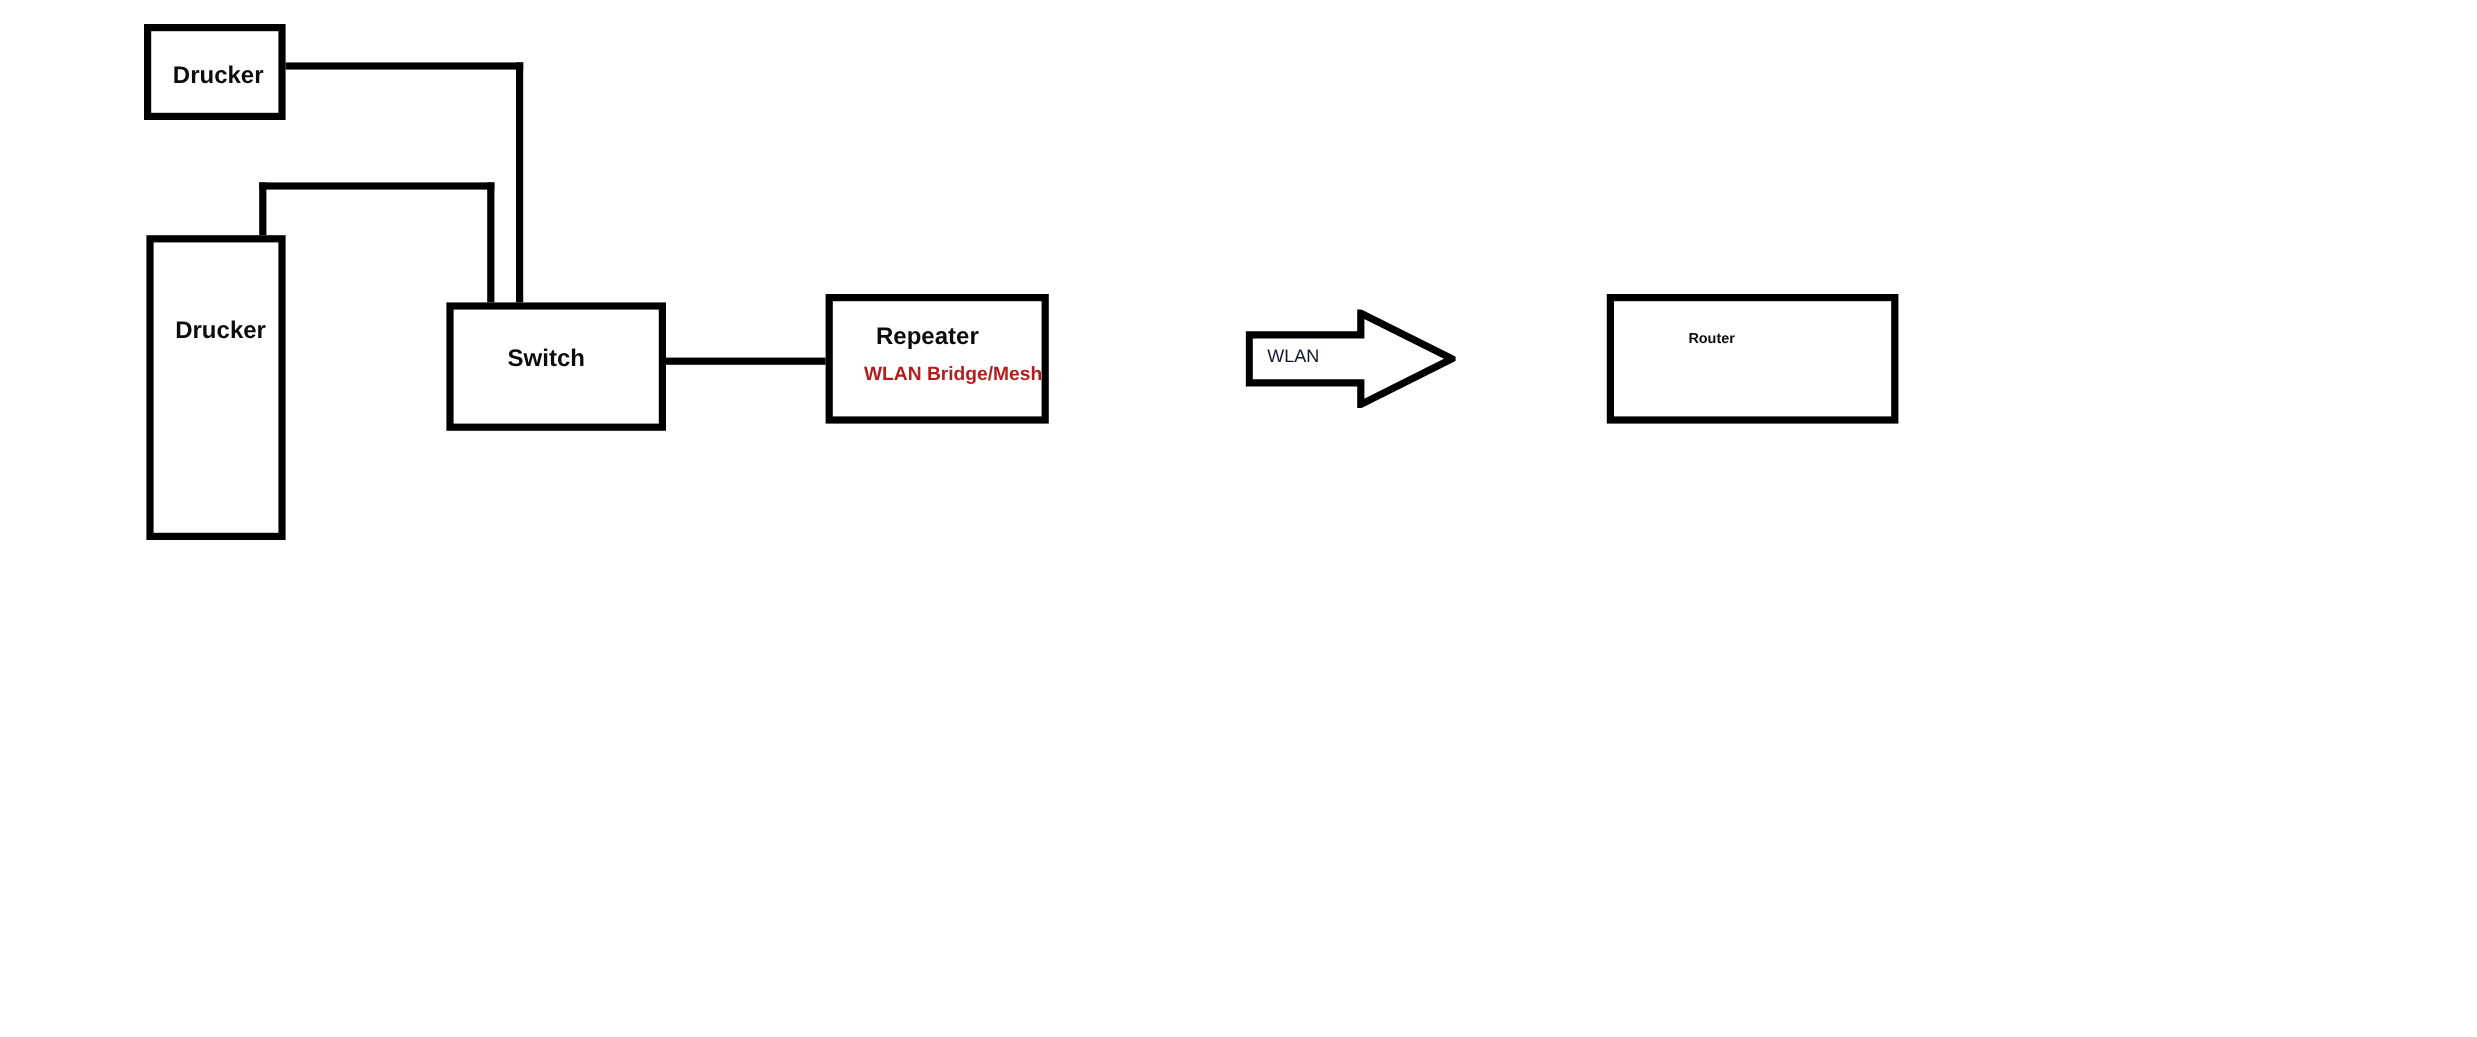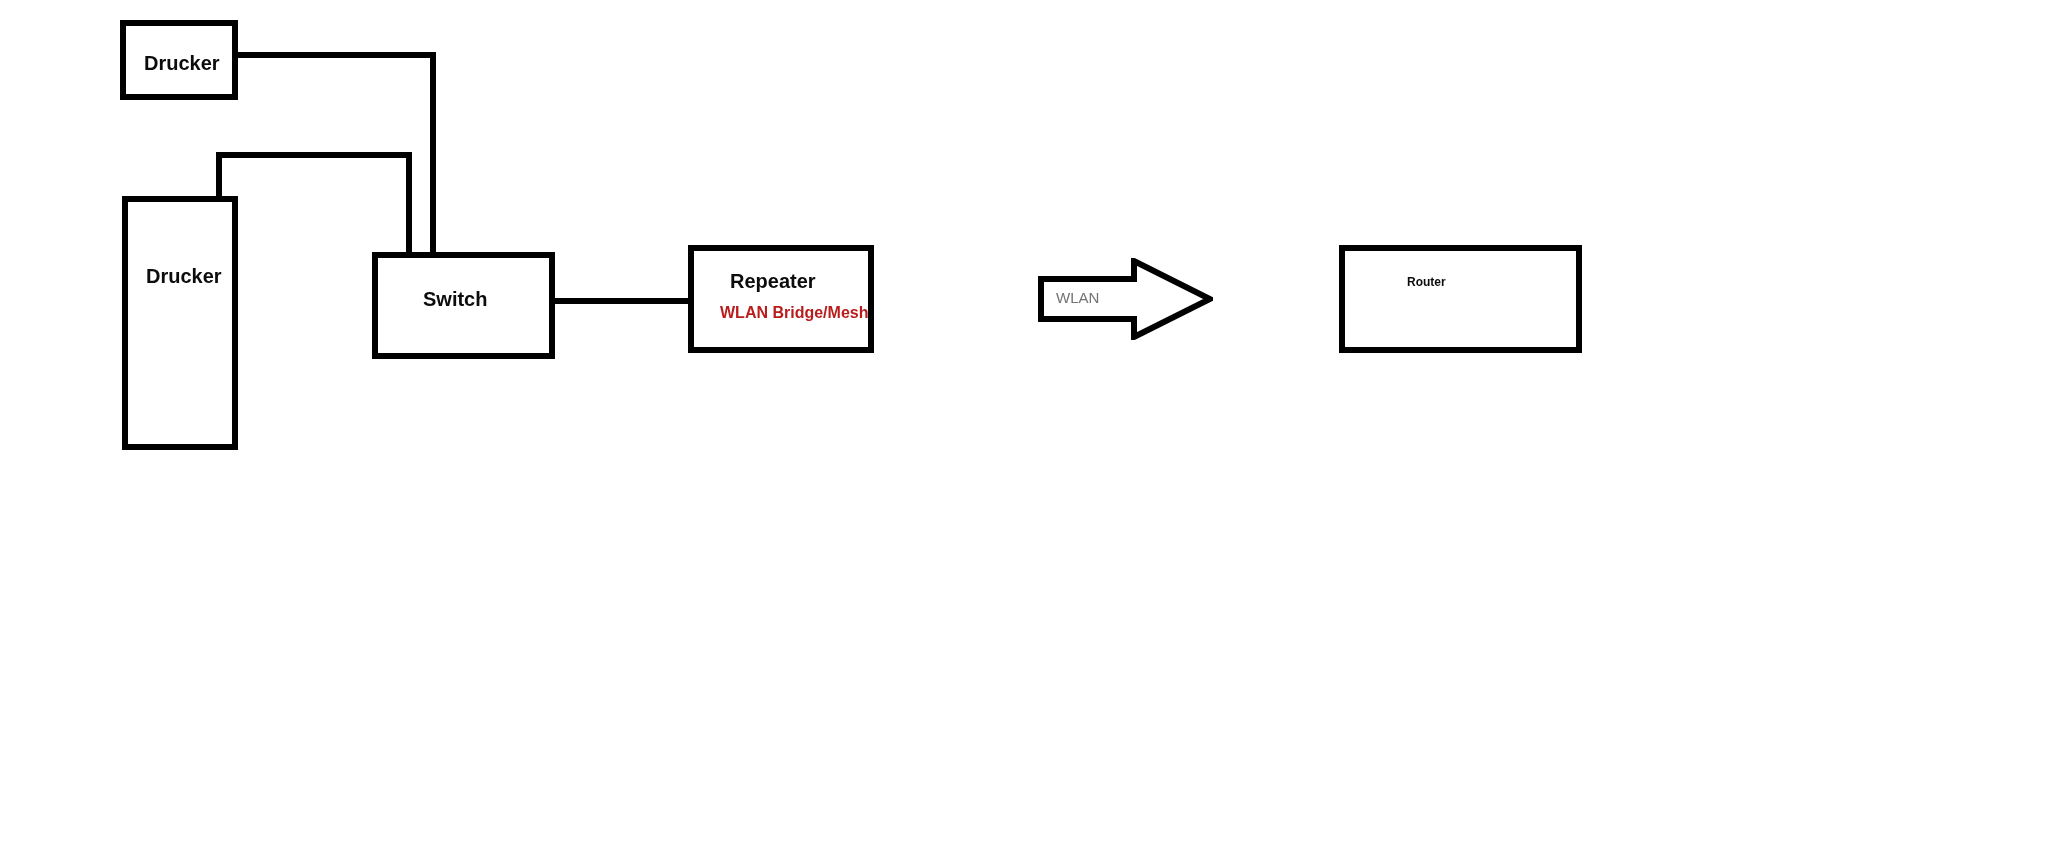--- a/index.html
+++ b/index.html
@@ -119,21 +119,21 @@
     width: 175px;
     height: 82px;
     z-index: 2;
   }
   #wlan-arrow svg { display: block; width: 100%; height: 100%; }
   #wlan-arrow-label {
     position: absolute;
     left: 18px;
     top: 32px;
     font-size: 15px;
-    color: #737373;
+    color: #0f172a;
     font-weight: normal;
     white-space: nowrap;
     z-index: 3;
     line-height: 1;
   }
 </style>
 </head>
 <body>
 
 <div id="canvas">

